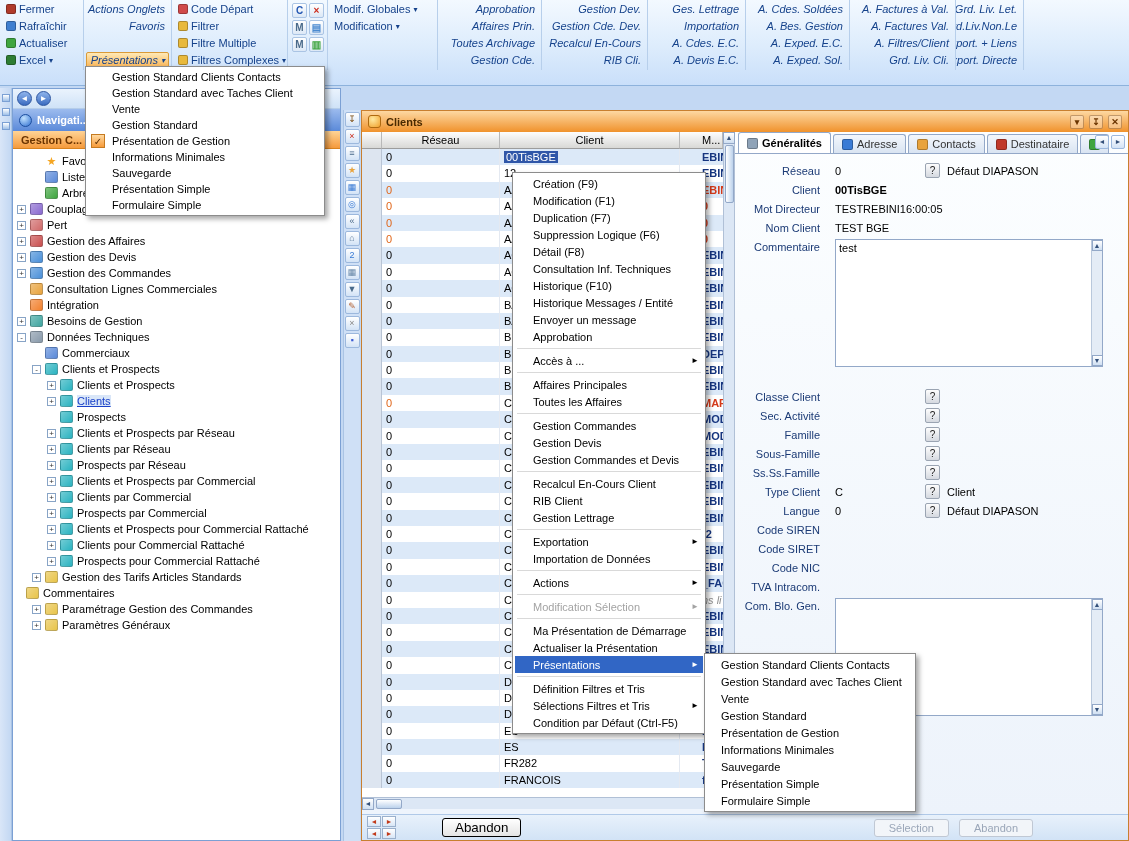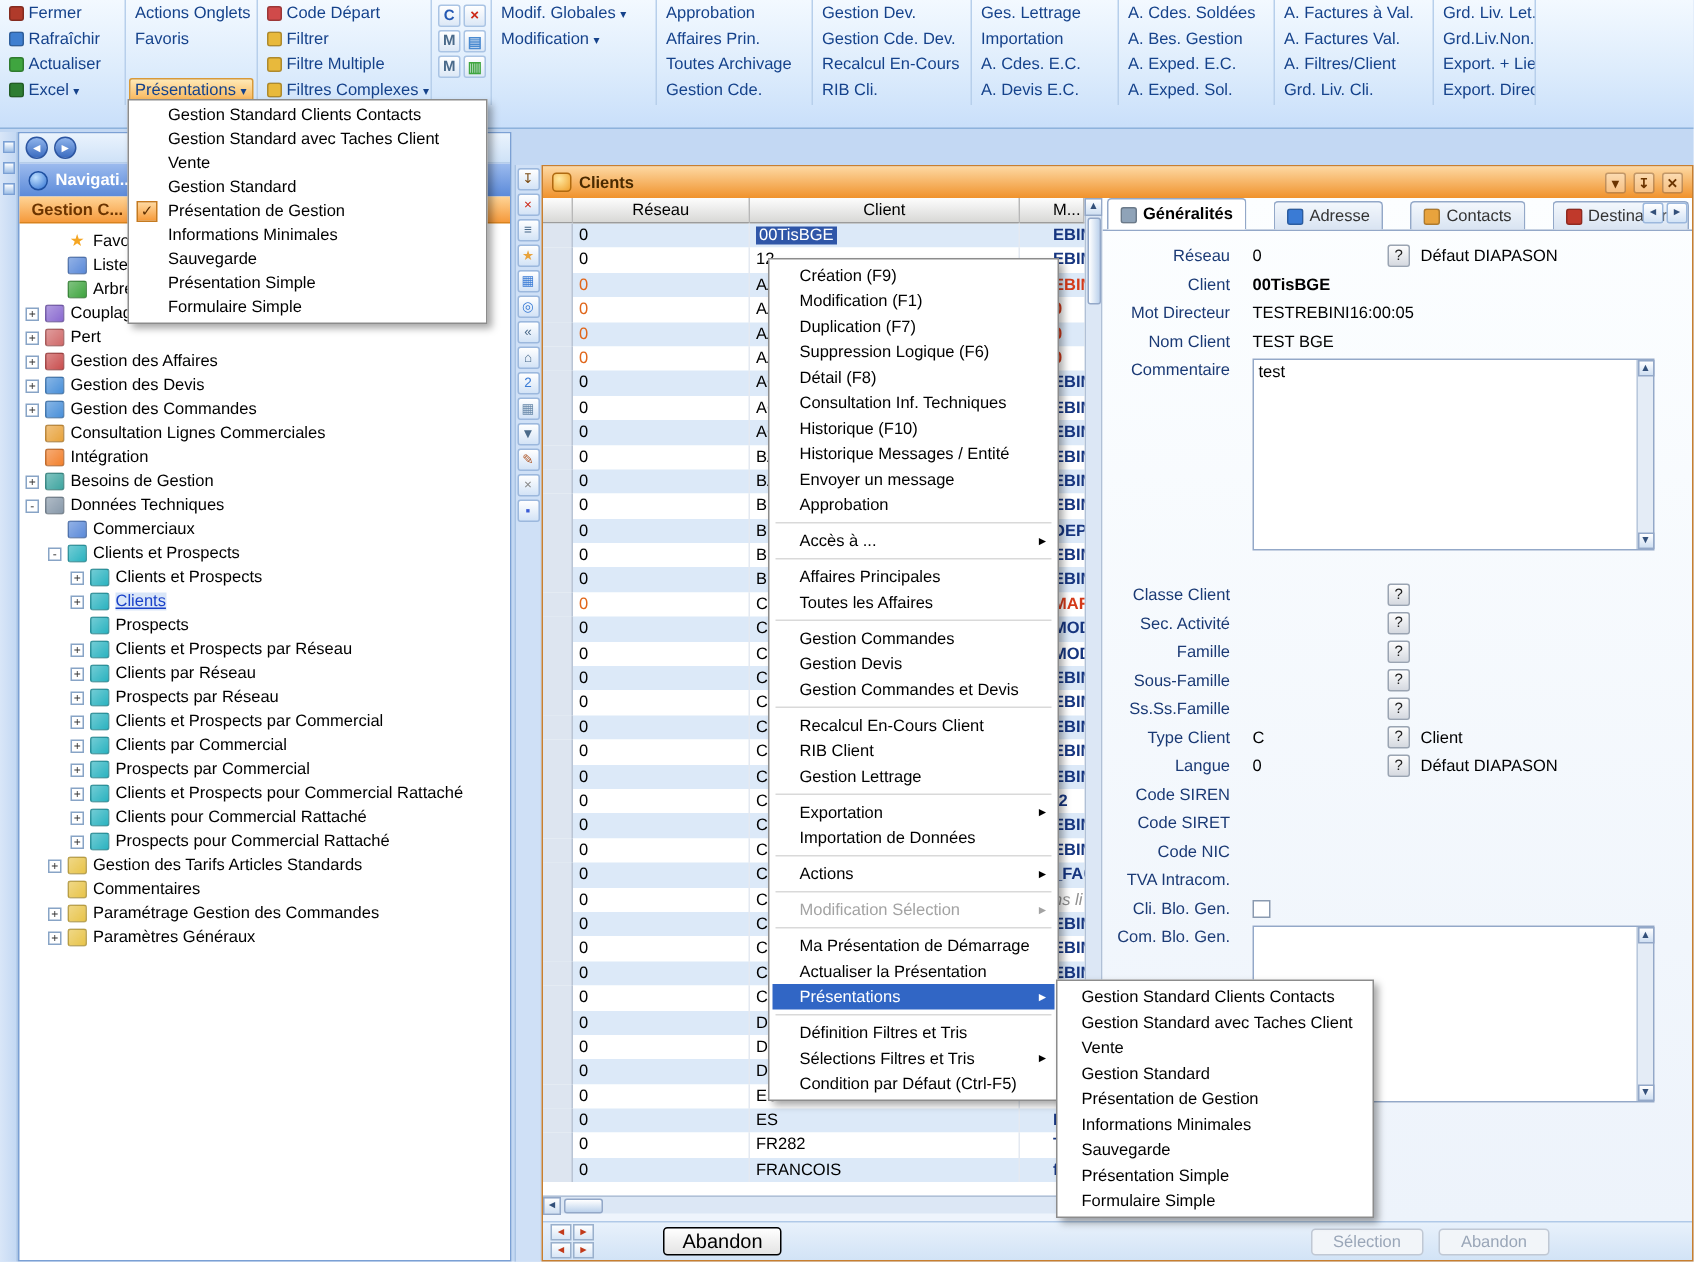--- a/index.html
+++ b/index.html
@@ -4,21 +4,21 @@
 <style>
 *{margin:0;padding:0;box-sizing:border-box;font-family:"Liberation Sans",sans-serif;}
 html,body{width:1129px;height:841px;}
 body{position:relative;background:#c3d8f3;overflow:hidden;font-size:11px;color:#000;}
 
 
 #ribbon{position:absolute;left:0;top:0;width:1129px;height:86px;background:linear-gradient(#f3f9ff,#ddecfc 55%,#c9dffa);border-bottom:1px solid #8db2dc;}
 #ribbon-groups{display:flex;height:70px;}
 .rb-group{border-right:1px solid #b7cfeb;padding:1px 2px;display:flex;flex-direction:column;gap:1px;overflow:hidden;flex:0 0 auto;}
 .rb-btn{height:16px;display:flex;align-items:center;gap:3px;padding:0 3px;color:#15428b;white-space:nowrap;cursor:default;border:1px solid transparent;border-radius:2px;}
-.rb-group.center .rb-btn{justify-content:flex-start;}
+.rb-group.center .rb-btn{justify-content:flex-end;font-style:italic;}
 .rb-btn.hl{background:linear-gradient(#ffe9b5,#f9b65a);border-color:#d99a38;color:#15428b;}
 .rb-spacer{height:16px;}
 .rb-ic{width:10px;height:10px;border-radius:2px;flex:0 0 auto;border:1px solid rgba(0,0,0,.25);}
 .rb-arrow{font-size:8px;}
 .rb-grid{display:grid;grid-template-columns:15px 15px;grid-auto-rows:15px;gap:2px;padding:2px;}
 .rb-grid span{display:flex;align-items:center;justify-content:center;font-weight:bold;font-size:10px;background:linear-gradient(#ffffff,#dce8f6);border:1px solid #aac4e4;border-radius:2px;}
 #ribbon-labels{position:absolute;left:0;bottom:0;width:100%;height:15px;background:linear-gradient(#d7e7fb,#bfd6f2);border-top:1px solid #b0c9e8;}
 .rb-label{position:absolute;top:1px;font-style:italic;color:#3c5e94;}
 
 
@@ -84,21 +84,21 @@
 #hscroll{position:absolute;left:0;top:686px;width:362px;height:12px;background:#dce7f5;border-top:1px solid #b0c0d6;display:flex;align-items:center;}
 .sb-btn{width:12px;height:12px;background:linear-gradient(#ffffff,#cfdff2);border:1px solid #93a8c8;font-size:7px;line-height:10px;text-align:center;color:#33507a;}
 #hthumb{width:26px;height:10px;margin-left:2px;background:linear-gradient(#ffffff,#bcd2ec);border:1px solid #93a8c8;border-radius:2px;}
 #vscroll{position:absolute;left:362px;top:21px;width:11px;height:677px;background:#dce7f5;border-right:1px solid #b0c0d6;display:flex;flex-direction:column;align-items:center;}
 #vthumb{width:9px;height:58px;margin-top:1px;background:linear-gradient(90deg,#ffffff,#bcd2ec);border:1px solid #93a8c8;border-radius:2px;}
 #vscroll .sb-btn.bottom{margin-top:auto;}
 
 
 #form{position:absolute;left:373px;top:21px;right:0;bottom:26px;background:linear-gradient(#fcfeff,#edf3fb);overflow:hidden;}
 #tabs{height:22px;display:flex;align-items:flex-end;padding-left:3px;border-bottom:1px solid #93a8c8;position:relative;}
-.tab{height:19px;display:flex;align-items:center;gap:4px;padding:0 8px;border:1px solid #93a8c8;border-bottom:none;border-radius:3px 3px 0 0;background:linear-gradient(#f3f7fc,#d9e4f2);color:#333;margin-right:18px;white-space:nowrap;}
+.tab{height:19px;display:flex;align-items:center;gap:4px;padding:0 8px;border:1px solid #93a8c8;border-bottom:none;border-radius:3px 3px 0 0;background:linear-gradient(#f3f7fc,#d9e4f2);color:#333;margin-right:2px;white-space:nowrap;}
 .tab.active{background:#fff;height:21px;font-weight:bold;color:#000;}
 .tab-ic{width:11px;height:11px;border-radius:2px;border:1px solid rgba(0,0,0,.25);}
 .tab-arrows{position:absolute;right:3px;top:3px;display:flex;gap:2px;}
 .tab-arrow{width:14px;height:14px;background:linear-gradient(#ffffff,#d3e3f6);border:1px solid #9cb8dd;font-size:7px;line-height:12px;text-align:center;color:#33507a;border-radius:2px;}
 #form-fields{padding-top:8px;}
 .frm-row{position:relative;height:19px;}
 .frm-row.gap{margin-top:14px;}
 .frm-label{position:absolute;left:0;top:3px;width:85px;text-align:right;color:#1b3a75;white-space:nowrap;}
 .frm-value{position:absolute;left:100px;top:3px;white-space:nowrap;}
 .frm-value.bold{font-weight:bold;}
@@ -459,21 +459,21 @@
       <div class="tree-item" style="padding-left: 34px;">
         <span class="tw-exp">+</span>
         <span class="tw-ico" style="background: linear-gradient(135deg, rgba(255, 255, 255, 0.333), transparent), rgb(43, 179, 192);"></span>
         <span class="tw-label">Prospects pour Commercial Rattaché</span>
       </div>
       <div class="tree-item" style="padding-left: 19px;">
         <span class="tw-exp">+</span>
         <span class="tw-ico" style="background: linear-gradient(135deg, rgba(255, 255, 255, 0.333), transparent), rgb(232, 196, 74);"></span>
         <span class="tw-label">Gestion des Tarifs Articles Standards</span>
       </div>
-      <div class="tree-item" style="padding-left: 19px;">
+      <div class="tree-item" style="">
         <span class="tw-exp invis">+</span>
         <span class="tw-ico" style="background: linear-gradient(135deg, rgba(255, 255, 255, 0.333), transparent), rgb(232, 196, 74);"></span>
         <span class="tw-label">Commentaires</span>
       </div>
       <div class="tree-item" style="padding-left: 19px;">
         <span class="tw-exp">+</span>
         <span class="tw-ico" style="background: linear-gradient(135deg, rgba(255, 255, 255, 0.333), transparent), rgb(232, 196, 74);"></span>
         <span class="tw-label">Paramétrage Gestion des Commandes</span>
       </div>
       <div class="tree-item" style="padding-left: 19px;">
@@ -857,24 +857,20 @@
         </div>
         <div class="frm-row">
           <span class="frm-label">Code SIRET</span>
         </div>
         <div class="frm-row">
           <span class="frm-label">Code NIC</span>
         </div>
         <div class="frm-row">
           <span class="frm-label">TVA Intracom.</span>
         </div>
-        <div class="frm-row">
-          <span class="frm-label">Cli. Blo. Gen.</span>
-          <span class="frm-check"></span>
-        </div>
         <div class="frm-row" style="height: 126px;">
           <span class="frm-label">Com. Blo. Gen.</span>
           <div class="frm-area" style="height: 118px;">
             <div class="atext"></div>
             <div class="area-scroll">
               <span class="sb-btn">▲</span>
               <span class="sb-btn">▼</span>
             </div>
           </div>
         </div>

